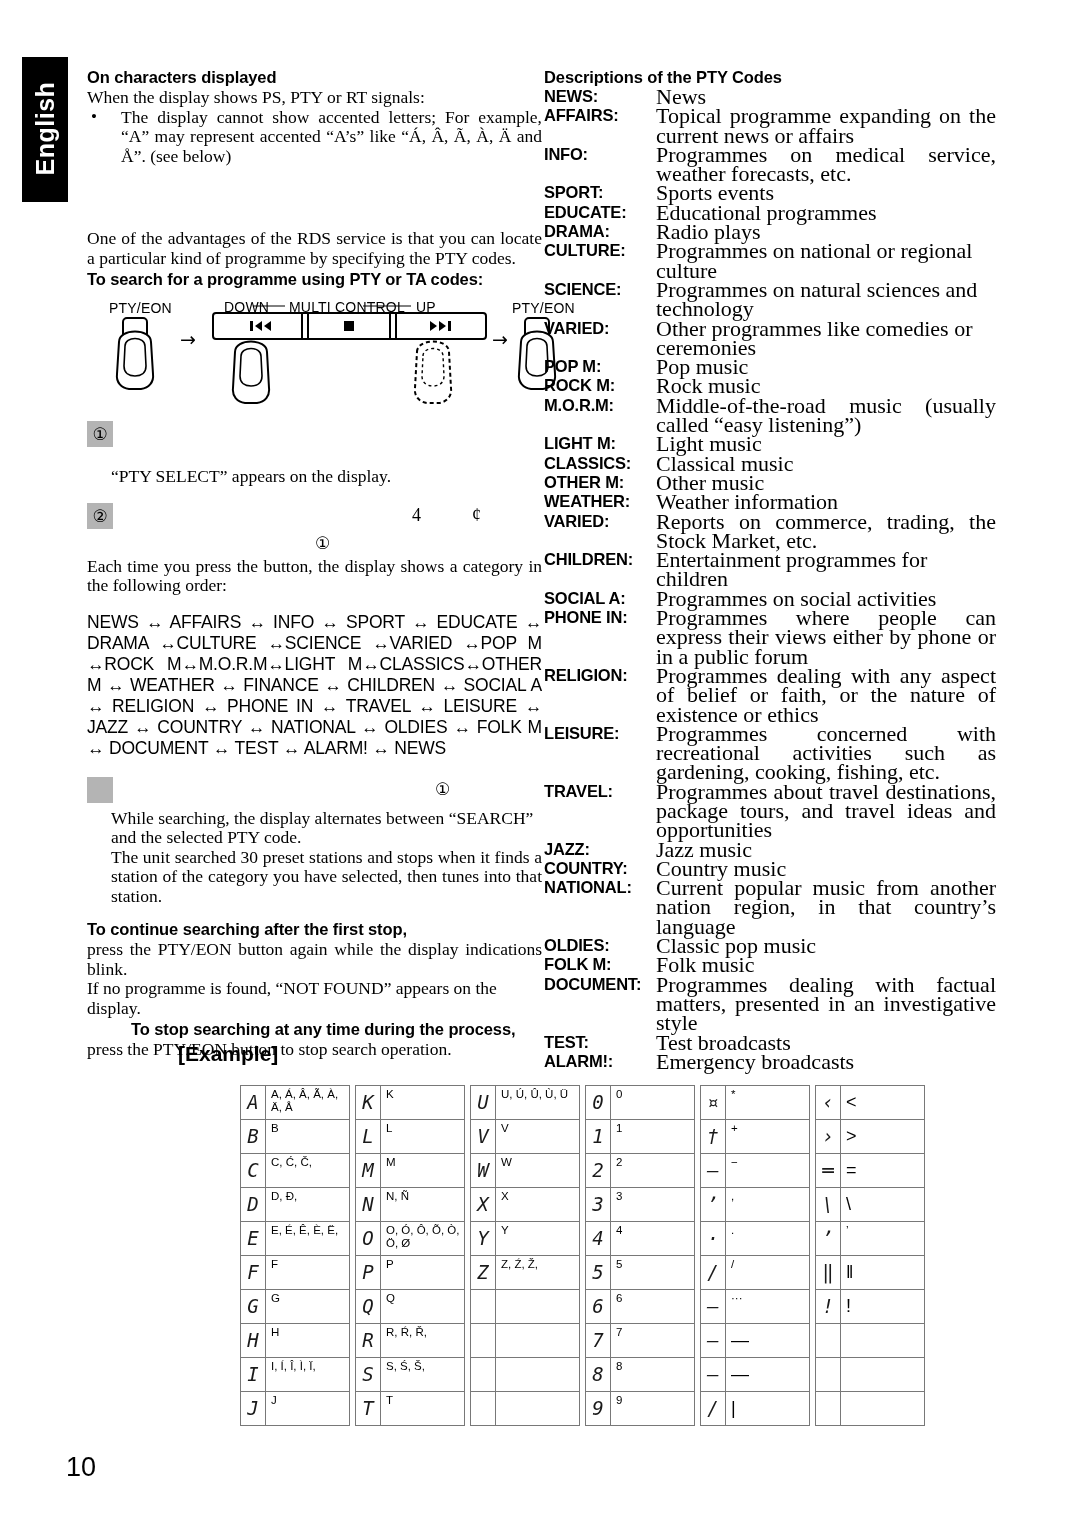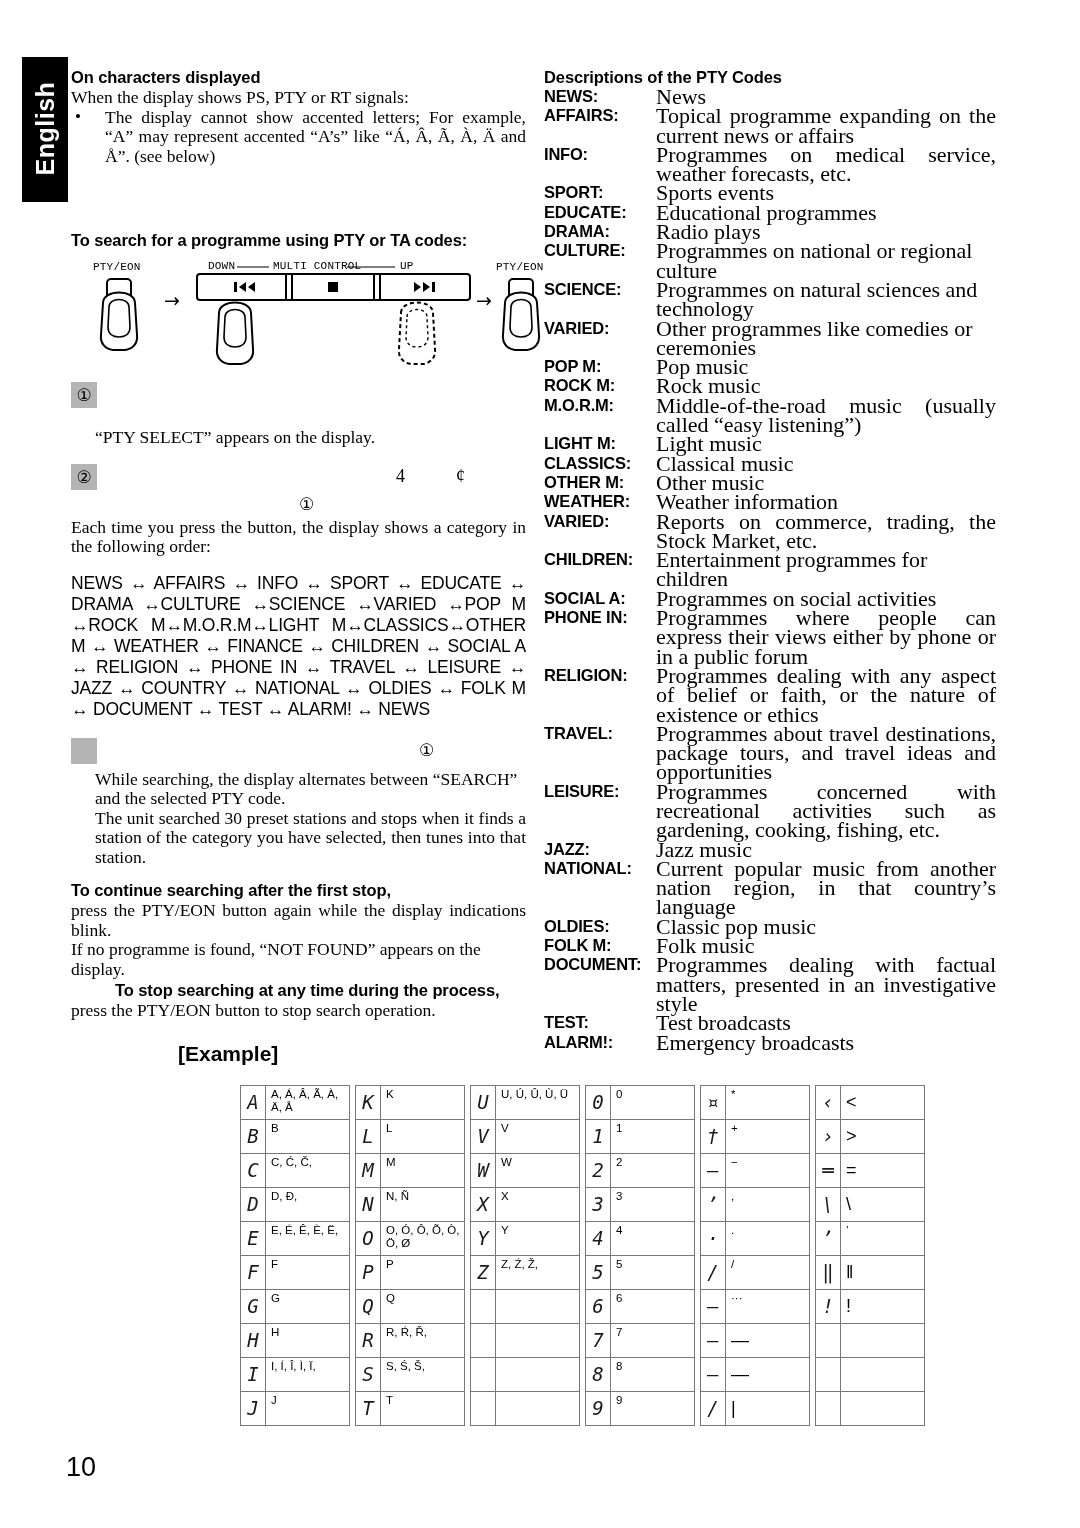--- a/index.html
+++ b/index.html
@@ -39,21 +39,21 @@
     margin-left: -50px;
     margin-top: -16px;
     width: 100px;
     text-align: center;
     letter-spacing: 0.5px;
   }
 
   
   #col-left {
     position: absolute;
-    left: 71px;
+    left: 87px;
     top: 68px;
     width: 455px;
   }
   #col-right {
     position: absolute;
     left: 544px;
     top: 68px;
     width: 452px;
   }
 
@@ -95,22 +95,22 @@
 
   
   #diagram {
     position: relative;
     width: 455px;
     height: 95px;
     margin-top: 9px;
   }
   .dg-label {
     position: absolute;
-    font-family: Liberation Mono, monospace;
-    font-size: 11px;
+    font-family: Liberation Sans, sans-serif;
+    font-size: 14px;
     letter-spacing: 0.2px;
   }
   .dg-arrow {
     position: absolute;
     font-size: 19px;
     line-height: 1;
     font-family: "DejaVu Sans", sans-serif;
   }
 
   
@@ -248,20 +248,21 @@
 
   <ul class="bullets">
     <li>
       <span class="bul">•</span>
       <span>The display cannot show accented letters; For example, “A” may represent accented “A’s” like “Á, Â, Ã, À, Ä and Å”. (see below)</span>
     </li>
   </ul>
 
   <div class="spacer-lg"></div>
 
+  <p class="body">One of the advantages of the RDS service is that you can locate a particular kind of programme by specifying the PTY codes.</p>
 
   <h3 class="sec" style="margin-top:2px;">To search for a programme using PTY or TA codes:</h3>
 
   <div id="diagram">
 
     <div class="dg-label" style="left:22px; top:2px;">PTY/EON</div>
 
     <svg width="60" height="76" style="position:absolute; left:22px; top:18px;" viewBox="0 0 60 76">
       <rect x="14" y="2" width="24" height="20" rx="4" fill="#fff" stroke="#000" stroke-width="2"></rect>
       <path d="M10 26 C10 12, 42 12, 42 26 L44 58 C45 66, 40 72, 32 73 L20 73 C12 72, 7 66, 8 58 Z" fill="#fff" stroke="#000" stroke-width="2"></path>
@@ -454,30 +455,34 @@
         </tr>
         <tr>
           <td class="dterm">PHONE IN:</td>
           <td class="ddesc">Programmes where people can express their views either by phone or in a public forum</td>
         </tr>
         <tr>
           <td class="dterm">RELIGION:</td>
           <td class="ddesc">Programmes dealing with any aspect of belief or faith, or the nature of existence or ethics</td>
         </tr>
         <tr>
+          <td class="dterm">LEISURE:</td>
+          <td class="ddesc">Programmes concerned with recreational activities such as gardening, cooking, fishing, etc.</td>
+        </tr>
+        <tr>
           <td class="dterm">TRAVEL:</td>
           <td class="ddesc">Programmes about travel destinations, package tours, and travel ideas and opportunities</td>
         </tr>
         <tr>
-          <td class="dterm">LEISURE:</td>
-          <td class="ddesc">Programmes concerned with recreational activities such as gardening, cooking, fishing, etc.</td>
-        </tr>
-        <tr>
           <td class="dterm">JAZZ:</td>
           <td class="ddesc nj">Jazz music</td>
+        </tr>
+        <tr>
+          <td class="dterm">COUNTRY:</td>
+          <td class="ddesc nj">Country music</td>
         </tr>
         <tr>
           <td class="dterm">NATIONAL:</td>
           <td class="ddesc">Current popular music from another nation region, in that country’s language</td>
         </tr>
         <tr>
           <td class="dterm">OLDIES:</td>
           <td class="ddesc nj">Classic pop music</td>
         </tr>
         <tr>

